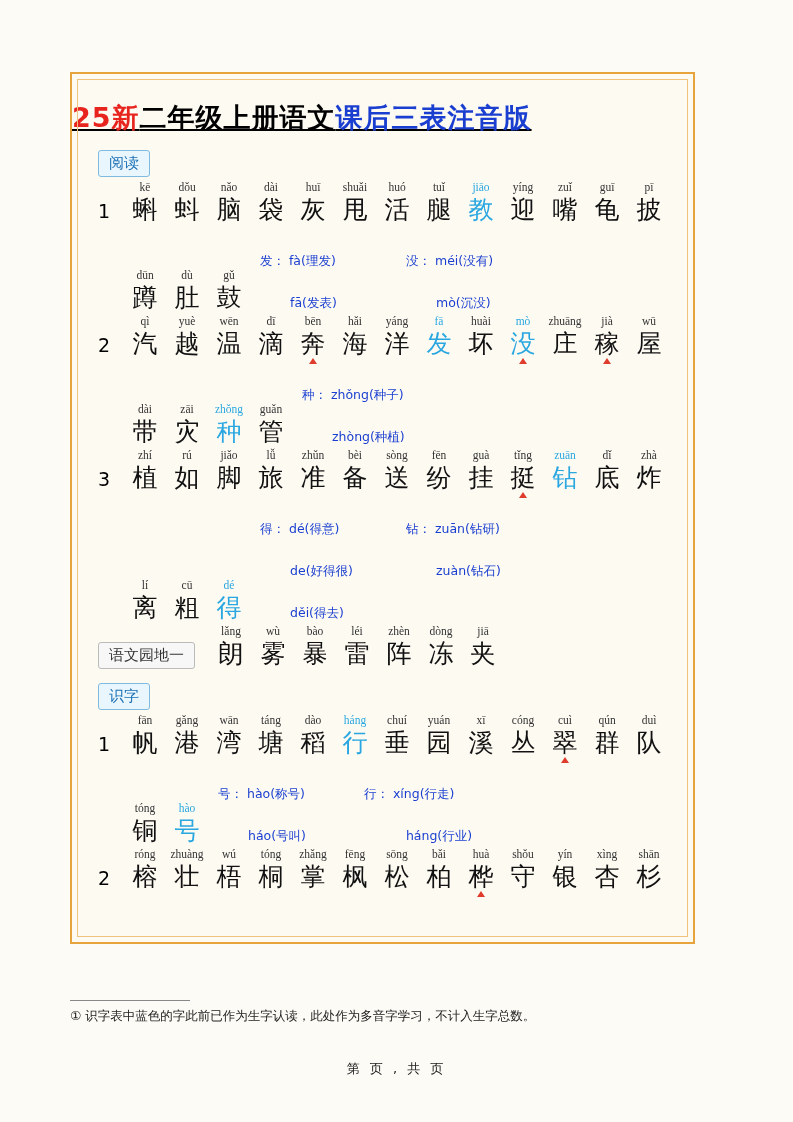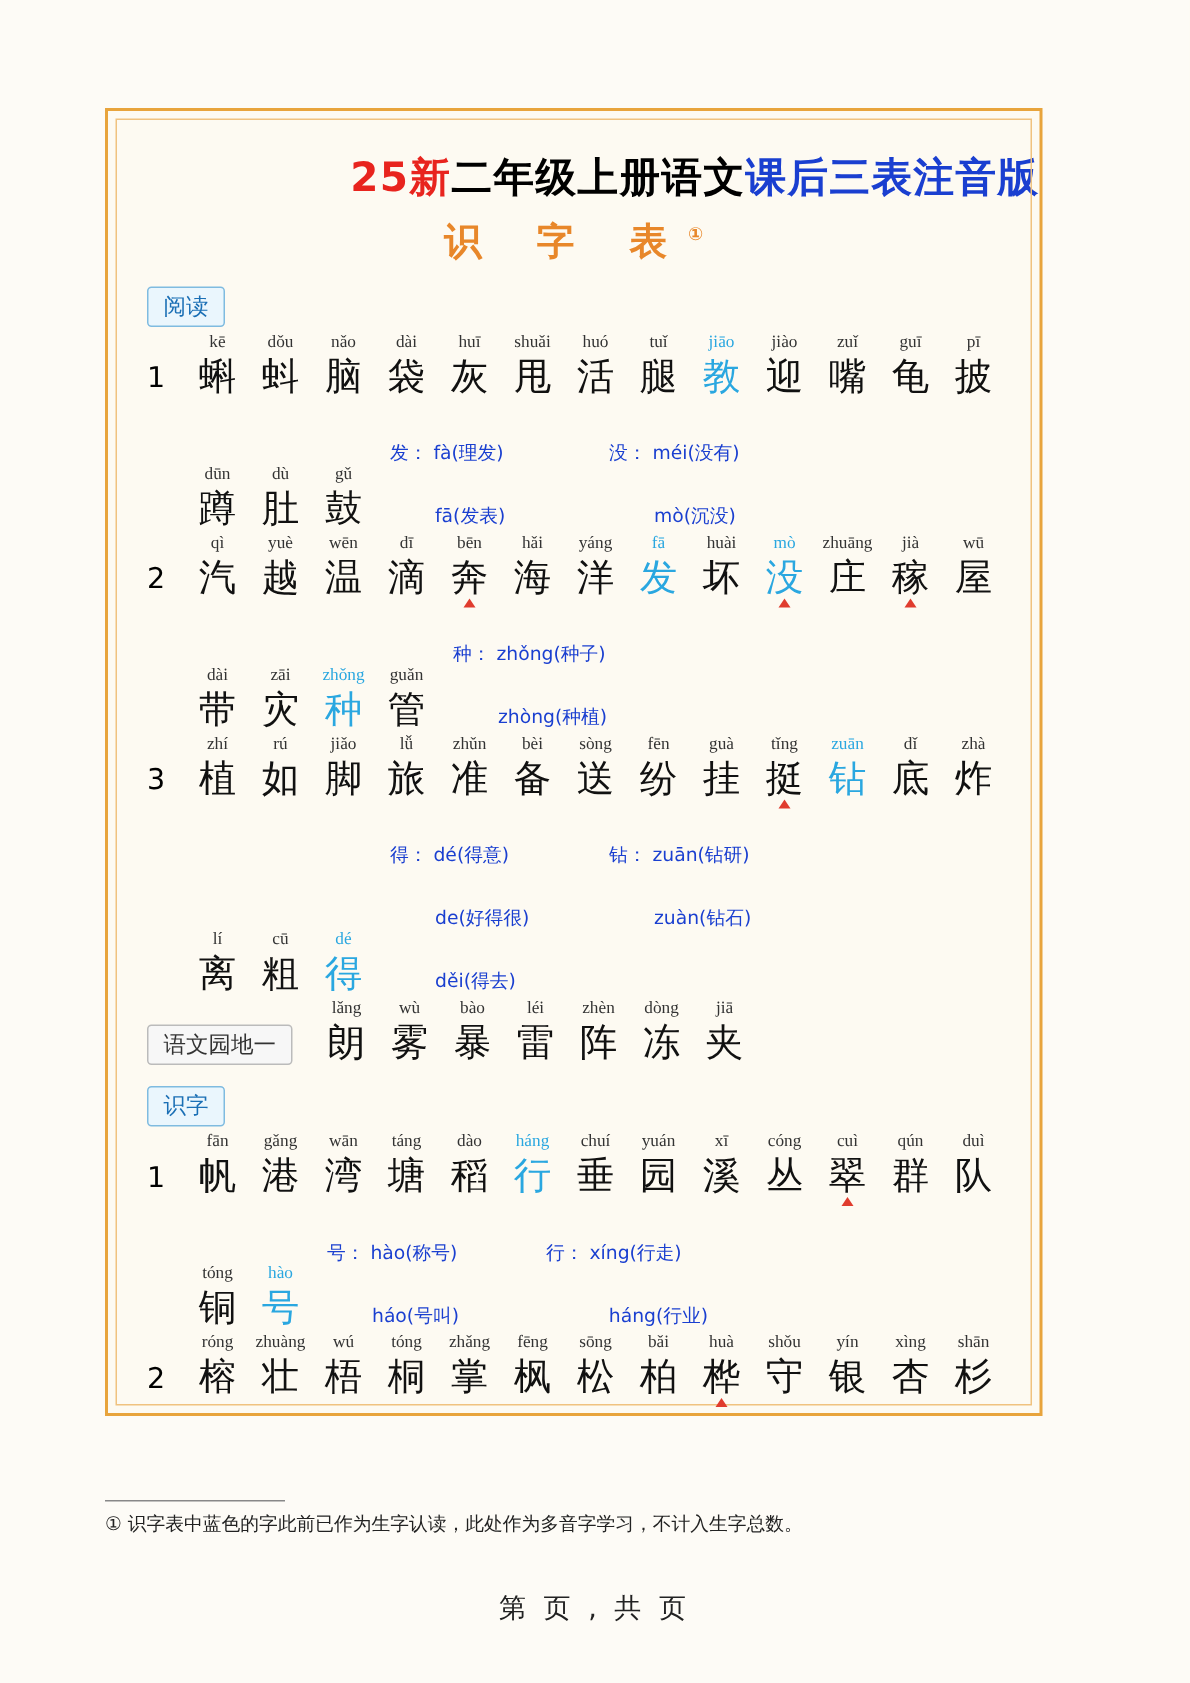--- a/index.html
+++ b/index.html
@@ -19,26 +19,27 @@
     box-sizing:border-box;
   }
   .page:before{
     content:"";
     position:absolute;
     left:5px;top:5px;right:5px;bottom:5px;
     border:1px solid #f0c27f;
     pointer-events:none;
   }
   .title{
-    text-align:right;
+    text-align:left;
     font-size:27px;
     font-weight:bold;
     margin-top:26px;
     letter-spacing:1px;
     font-family:"DejaVu Sans", sans-serif;
+    text-decoration:underline;
   }
   .title .red{color:#e8241e;}
   .title .blue{color:#1a3fd0;}
   .title .black{color:#000;}
   .subtitle{
     text-align:center;
     font-size:25px;
     color:#e8872a;
     letter-spacing:14px;
     margin-top:8px;
@@ -145,38 +146,35 @@
     left:70px;top:1008px;
     font-size:12.5px;
     color:#222;
     font-family:"DejaVu Sans", sans-serif;
   }
   .pagefoot{
     position:absolute;
     left:0;right:0;
     top:1060px;
     text-align:center;
-    font-size:18px;
+    font-size:13px;
     color:#222;
     font-family:"DejaVu Sans", sans-serif;
     letter-spacing:3px;
   }
 </style>
 </head>
 <body>
 
 <div class="page">
 
   <div class="title">
     <span class="red">25新</span><span class="black">二年级上册语文</span><span class="blue">课后三表注音版</span>
   </div>
 
-  <div class="subtitle">
-    <span>识 字 表</span><sup>①</sup>
-  </div>
 
   <div id="content">
       <div class="label-row"><span class="sec-label">阅读</span></div>
       <div class="row">
         <div class="rownum">1</div>
         <div class="chars">
           <div class="cell">
             <div class="py">kē</div>
             <div class="hz">蝌</div>
           </div>
@@ -206,21 +204,21 @@
           </div>
           <div class="cell">
             <div class="py">tuǐ</div>
             <div class="hz">腿</div>
           </div>
           <div class="cell blue">
             <div class="py">jiāo</div>
             <div class="hz">教</div>
           </div>
           <div class="cell">
-            <div class="py">jiào</div>
+            <div class="py">yíng</div>
             <div class="hz">迎</div>
           </div>
           <div class="cell">
             <div class="py">zuǐ</div>
             <div class="hz">嘴</div>
           </div>
           <div class="cell">
             <div class="py">guī</div>
             <div class="hz">龟</div>
           </div>

